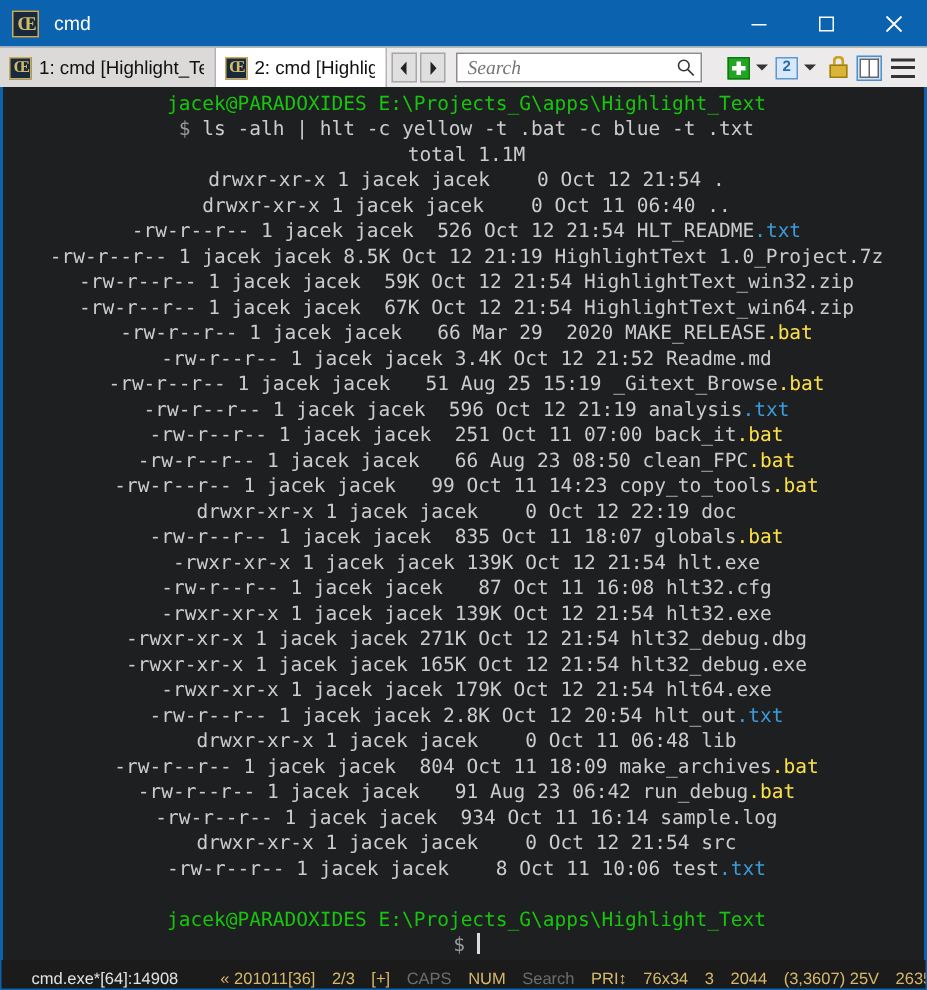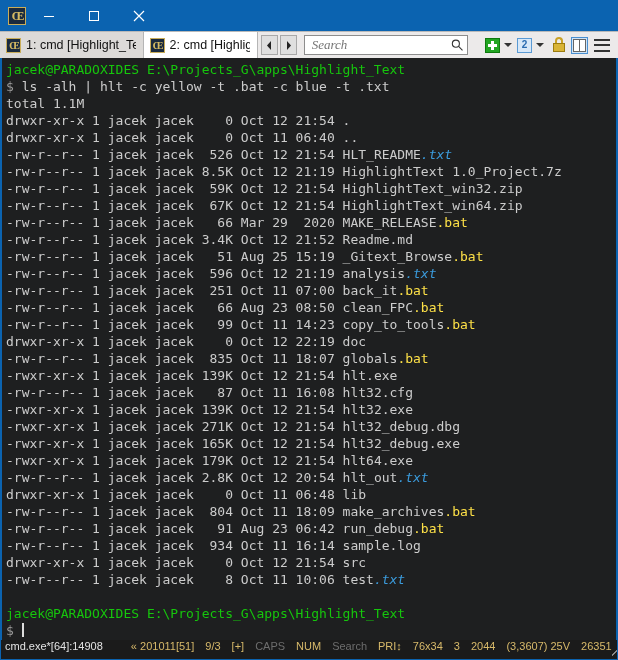--- a/index.html
+++ b/index.html
@@ -200,47 +200,47 @@
     border-right: 2px solid #0b63b0;
     box-sizing: border-box;
     font-family: "DejaVu Sans Mono", "Liberation Mono", monospace;
     font-size: 13px;
     line-height: 17px;
     color: #cccccc;
     padding: 3px 0 0 4px;
     overflow: hidden;
     white-space: pre;
   }
-  .terminal .line { height: 17px; }
+  .terminal .line { height: 17px; text-align: center; }
   .c-green   { color: #16c60c; }
   .c-gray    { color: #9a9a9a; }
   .c-white   { color: #cccccc; }
   .c-yellow  { color: #fde047; }
-  .c-blue    { color: #3b9bdc; font-style: italic; }
+  .c-blue    { color: #3b9bdc; }
   .cursor {
     display: inline-block;
     width: 2px; height: 14px;
     background: #dddddd;
     vertical-align: -2px;
   }
 
   
   .statusbar {
     height: 20px;
     background: #1b1b1b;
     border: 1px solid #0b63b0;
     border-top: none;
     box-sizing: border-box;
     display: flex;
-    align-items: flex-start;
+    align-items: flex-end;
     font-family: "Liberation Sans", sans-serif;
     font-size: 11px;
     color: #d7b96a;
     flex: 0 0 auto;
-    padding-left: 4px;
+    padding-left: 20px;
     overflow: hidden;
   }
   .st { white-space: nowrap; flex: 0 0 auto; }
   .st-dim { color: #6d6d6d; }
   .st-white { color: #e3e3e3; }
   .st-sp-lg { width: 28px; flex: 0 0 auto; }
   .st-sp { width: 11px; flex: 0 0 auto; }
   .grip {
     margin-left: auto;
     width: 16px; height: 16px;
@@ -253,20 +253,21 @@
 </style>
 </head>
 <body>
 
 <div class="window">
 
   <div class="titlebar">
     <div class="app-icon">
         <span>Œ</span>
       </div>
+    <div class="title-text">cmd</div>
     <div class="winbtns">
       <div class="winbtn">
         <svg width="12" height="12" viewBox="0 0 12 12">
             <rect x="1" y="6" width="10" height="1" fill="#fff"></rect>
           </svg>
       </div>
       <div class="winbtn">
         <svg width="12" height="12" viewBox="0 0 12 12">
             <rect x="1.5" y="1.5" width="9" height="9" fill="none" stroke="#fff" stroke-width="1"></rect>
           </svg>
@@ -345,23 +346,23 @@
           </span>
       </div>
     </div>
   </div>
 
   <div class="terminal" id="terminal"><div class="line"><span class="c-green">jacek@PARADOXIDES</span><span class="c-white"> </span><span class="c-green">E:\Projects_G\apps\Highlight_Text</span></div><div class="line"><span class="c-gray">$</span><span class="c-white"> ls -alh | hlt -c yellow -t .bat -c blue -t .txt</span></div><div class="line"><span class="c-white">total 1.1M</span></div><div class="line"><span class="c-white">drwxr-xr-x</span><span class="c-white"> 1 jacek jacek </span><span class="c-white">   0</span><span class="c-white"> Oct 12 21:54 </span><span class="c-white">.</span></div><div class="line"><span class="c-white">drwxr-xr-x</span><span class="c-white"> 1 jacek jacek </span><span class="c-white">   0</span><span class="c-white"> Oct 11 06:40 </span><span class="c-white">..</span></div><div class="line"><span class="c-white">-rw-r--r--</span><span class="c-white"> 1 jacek jacek </span><span class="c-white"> 526</span><span class="c-white"> Oct 12 21:54 </span><span class="c-white">HLT_README</span><span class="c-blue">.txt</span></div><div class="line"><span class="c-white">-rw-r--r--</span><span class="c-white"> 1 jacek jacek </span><span class="c-white">8.5K</span><span class="c-white"> Oct 12 21:19 </span><span class="c-white">HighlightText 1.0_Project.7z</span></div><div class="line"><span class="c-white">-rw-r--r--</span><span class="c-white"> 1 jacek jacek </span><span class="c-white"> 59K</span><span class="c-white"> Oct 12 21:54 </span><span class="c-white">HighlightText_win32.zip</span></div><div class="line"><span class="c-white">-rw-r--r--</span><span class="c-white"> 1 jacek jacek </span><span class="c-white"> 67K</span><span class="c-white"> Oct 12 21:54 </span><span class="c-white">HighlightText_win64.zip</span></div><div class="line"><span class="c-white">-rw-r--r--</span><span class="c-white"> 1 jacek jacek </span><span class="c-white">  66</span><span class="c-white"> Mar 29  2020 </span><span class="c-white">MAKE_RELEASE</span><span class="c-yellow">.bat</span></div><div class="line"><span class="c-white">-rw-r--r--</span><span class="c-white"> 1 jacek jacek </span><span class="c-white">3.4K</span><span class="c-white"> Oct 12 21:52 </span><span class="c-white">Readme.md</span></div><div class="line"><span class="c-white">-rw-r--r--</span><span class="c-white"> 1 jacek jacek </span><span class="c-white">  51</span><span class="c-white"> Aug 25 15:19 </span><span class="c-white">_Gitext_Browse</span><span class="c-yellow">.bat</span></div><div class="line"><span class="c-white">-rw-r--r--</span><span class="c-white"> 1 jacek jacek </span><span class="c-white"> 596</span><span class="c-white"> Oct 12 21:19 </span><span class="c-white">analysis</span><span class="c-blue">.txt</span></div><div class="line"><span class="c-white">-rw-r--r--</span><span class="c-white"> 1 jacek jacek </span><span class="c-white"> 251</span><span class="c-white"> Oct 11 07:00 </span><span class="c-white">back_it</span><span class="c-yellow">.bat</span></div><div class="line"><span class="c-white">-rw-r--r--</span><span class="c-white"> 1 jacek jacek </span><span class="c-white">  66</span><span class="c-white"> Aug 23 08:50 </span><span class="c-white">clean_FPC</span><span class="c-yellow">.bat</span></div><div class="line"><span class="c-white">-rw-r--r--</span><span class="c-white"> 1 jacek jacek </span><span class="c-white">  99</span><span class="c-white"> Oct 11 14:23 </span><span class="c-white">copy_to_tools</span><span class="c-yellow">.bat</span></div><div class="line"><span class="c-white">drwxr-xr-x</span><span class="c-white"> 1 jacek jacek </span><span class="c-white">   0</span><span class="c-white"> Oct 12 22:19 </span><span class="c-white">doc</span></div><div class="line"><span class="c-white">-rw-r--r--</span><span class="c-white"> 1 jacek jacek </span><span class="c-white"> 835</span><span class="c-white"> Oct 11 18:07 </span><span class="c-white">globals</span><span class="c-yellow">.bat</span></div><div class="line"><span class="c-white">-rwxr-xr-x</span><span class="c-white"> 1 jacek jacek </span><span class="c-white">139K</span><span class="c-white"> Oct 12 21:54 </span><span class="c-white">hlt.exe</span></div><div class="line"><span class="c-white">-rw-r--r--</span><span class="c-white"> 1 jacek jacek </span><span class="c-white">  87</span><span class="c-white"> Oct 11 16:08 </span><span class="c-white">hlt32.cfg</span></div><div class="line"><span class="c-white">-rwxr-xr-x</span><span class="c-white"> 1 jacek jacek </span><span class="c-white">139K</span><span class="c-white"> Oct 12 21:54 </span><span class="c-white">hlt32.exe</span></div><div class="line"><span class="c-white">-rwxr-xr-x</span><span class="c-white"> 1 jacek jacek </span><span class="c-white">271K</span><span class="c-white"> Oct 12 21:54 </span><span class="c-white">hlt32_debug.dbg</span></div><div class="line"><span class="c-white">-rwxr-xr-x</span><span class="c-white"> 1 jacek jacek </span><span class="c-white">165K</span><span class="c-white"> Oct 12 21:54 </span><span class="c-white">hlt32_debug.exe</span></div><div class="line"><span class="c-white">-rwxr-xr-x</span><span class="c-white"> 1 jacek jacek </span><span class="c-white">179K</span><span class="c-white"> Oct 12 21:54 </span><span class="c-white">hlt64.exe</span></div><div class="line"><span class="c-white">-rw-r--r--</span><span class="c-white"> 1 jacek jacek </span><span class="c-white">2.8K</span><span class="c-white"> Oct 12 20:54 </span><span class="c-white">hlt_out</span><span class="c-blue">.txt</span></div><div class="line"><span class="c-white">drwxr-xr-x</span><span class="c-white"> 1 jacek jacek </span><span class="c-white">   0</span><span class="c-white"> Oct 11 06:48 </span><span class="c-white">lib</span></div><div class="line"><span class="c-white">-rw-r--r--</span><span class="c-white"> 1 jacek jacek </span><span class="c-white"> 804</span><span class="c-white"> Oct 11 18:09 </span><span class="c-white">make_archives</span><span class="c-yellow">.bat</span></div><div class="line"><span class="c-white">-rw-r--r--</span><span class="c-white"> 1 jacek jacek </span><span class="c-white">  91</span><span class="c-white"> Aug 23 06:42 </span><span class="c-white">run_debug</span><span class="c-yellow">.bat</span></div><div class="line"><span class="c-white">-rw-r--r--</span><span class="c-white"> 1 jacek jacek </span><span class="c-white"> 934</span><span class="c-white"> Oct 11 16:14 </span><span class="c-white">sample.log</span></div><div class="line"><span class="c-white">drwxr-xr-x</span><span class="c-white"> 1 jacek jacek </span><span class="c-white">   0</span><span class="c-white"> Oct 12 21:54 </span><span class="c-white">src</span></div><div class="line"><span class="c-white">-rw-r--r--</span><span class="c-white"> 1 jacek jacek </span><span class="c-white">   8</span><span class="c-white"> Oct 11 10:06 </span><span class="c-white">test</span><span class="c-blue">.txt</span></div><div class="line">&nbsp;</div><div class="line"><span class="c-green">jacek@PARADOXIDES</span><span class="c-white"> </span><span class="c-green">E:\Projects_G\apps\Highlight_Text</span></div><div class="line"><span class="c-gray">$</span><span class="c-white"> </span><span class="cursor"></span></div></div>
 
   <div class="statusbar">
     <span class="st st-white">cmd.exe*[64]:14908</span>
     <span class="st-sp-lg"></span>
-    <span class="st">« 201011[51]</span>
-    <span class="st-sp"></span>
-    <span class="st">9/3</span>
+    <span class="st">« 201011[36]</span>
+    <span class="st-sp"></span>
+    <span class="st">2/3</span>
     <span class="st-sp"></span>
     <span class="st">[+]</span>
     <span class="st-sp"></span>
     <span class="st st-dim">CAPS</span>
     <span class="st-sp"></span>
     <span class="st">NUM</span>
     <span class="st-sp"></span>
     <span class="st st-dim">Search</span>
     <span class="st-sp"></span>
     <span class="st">PRI↕</span>

